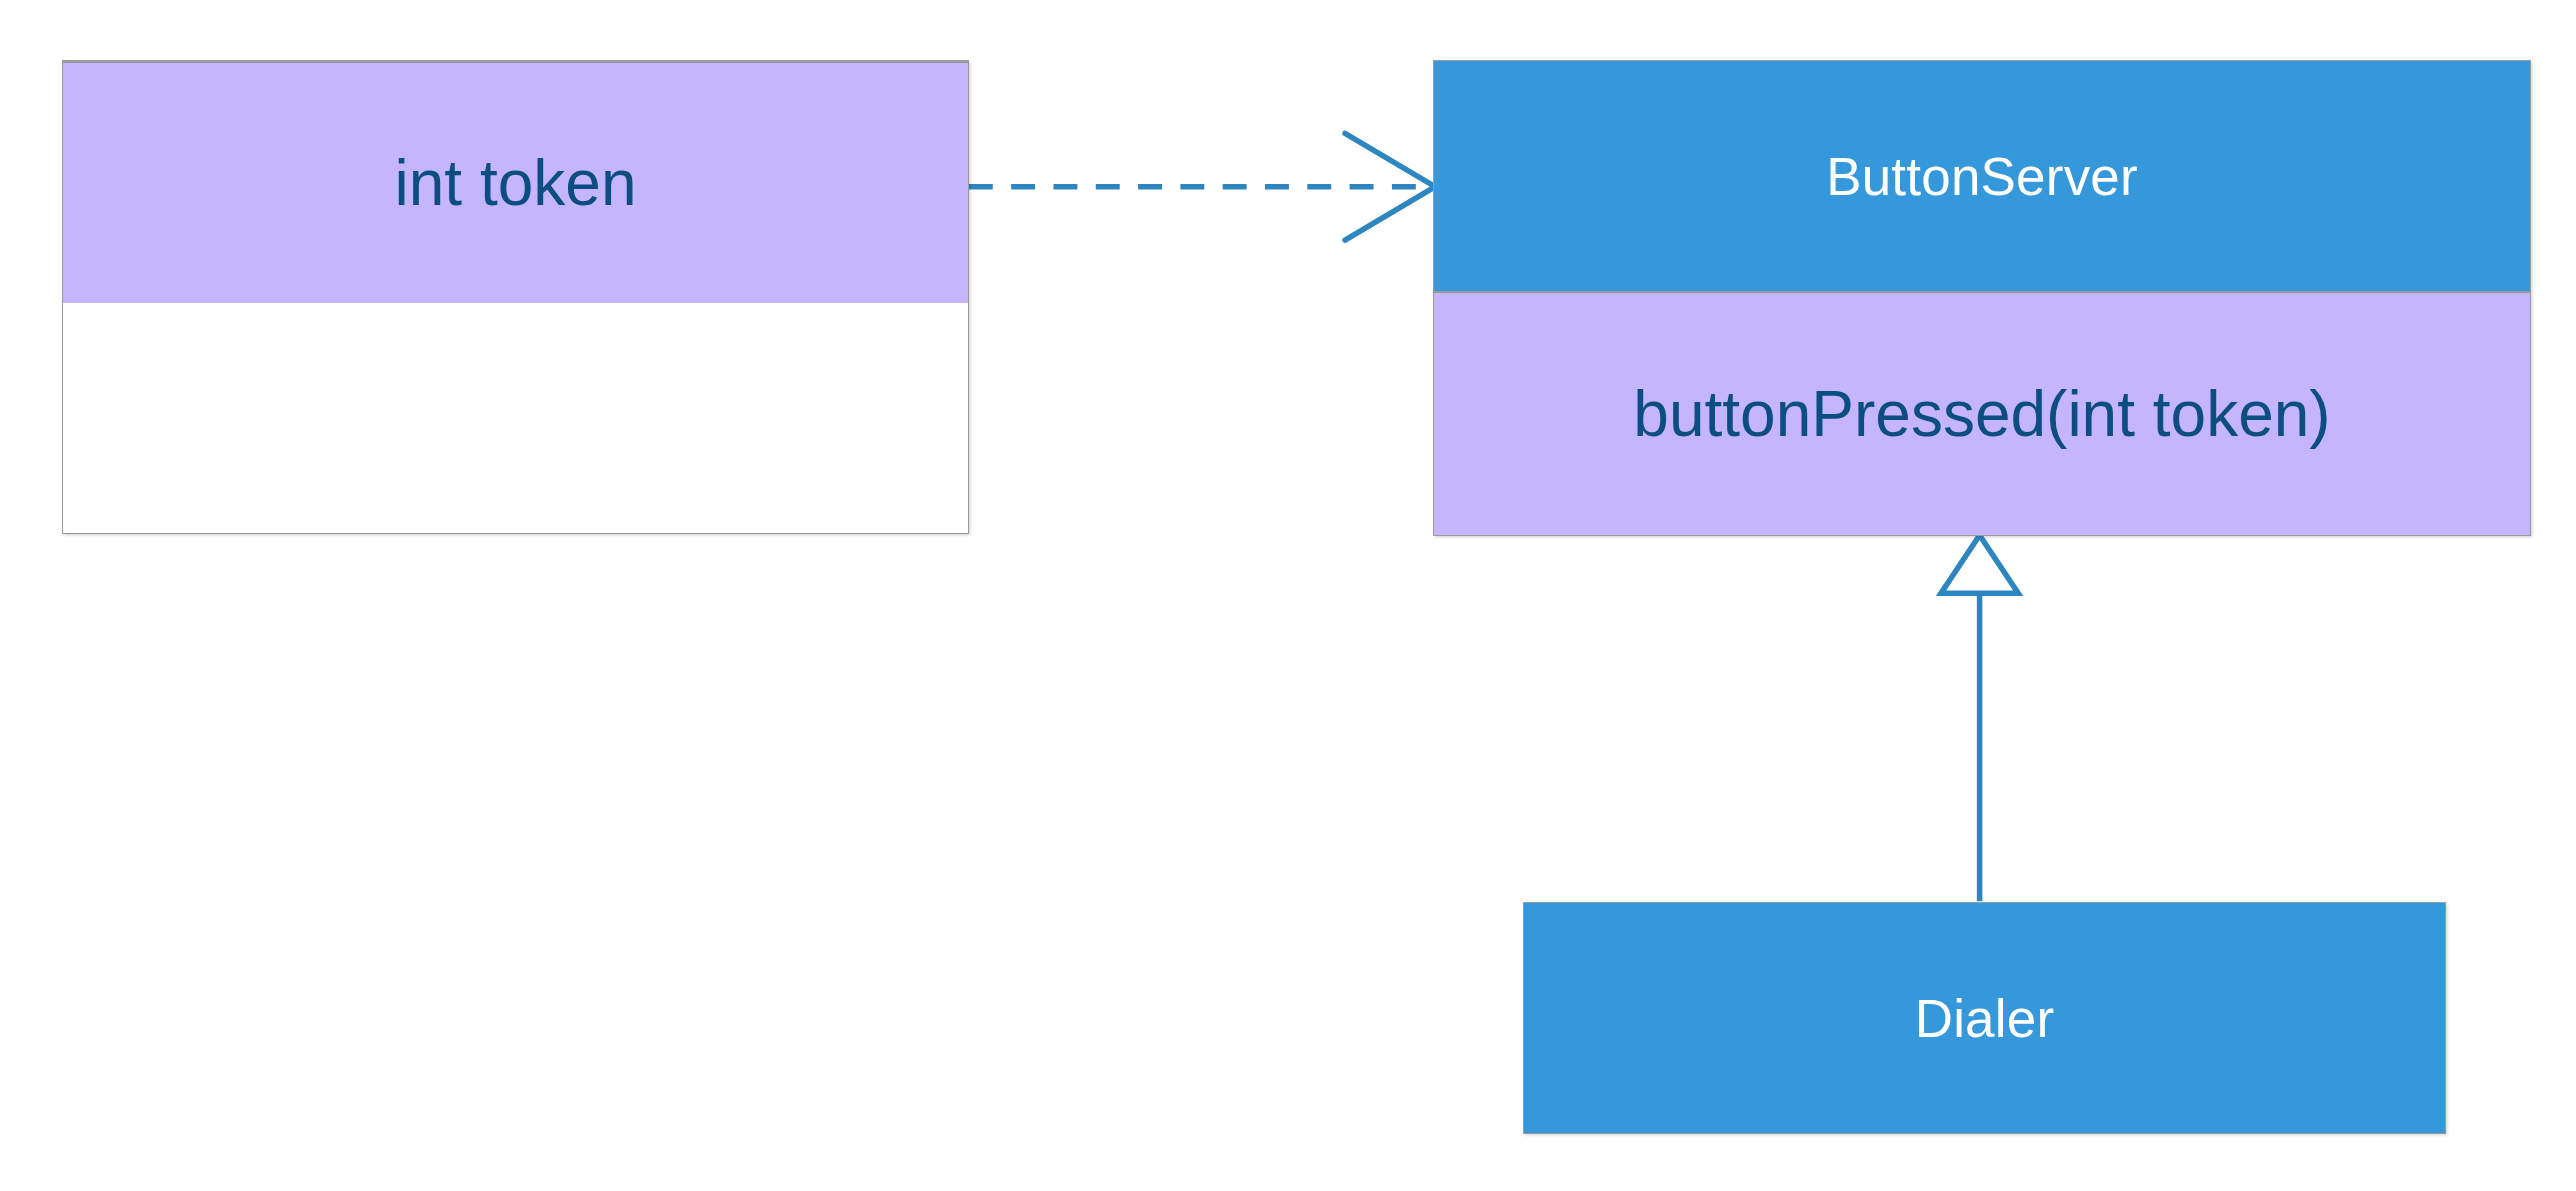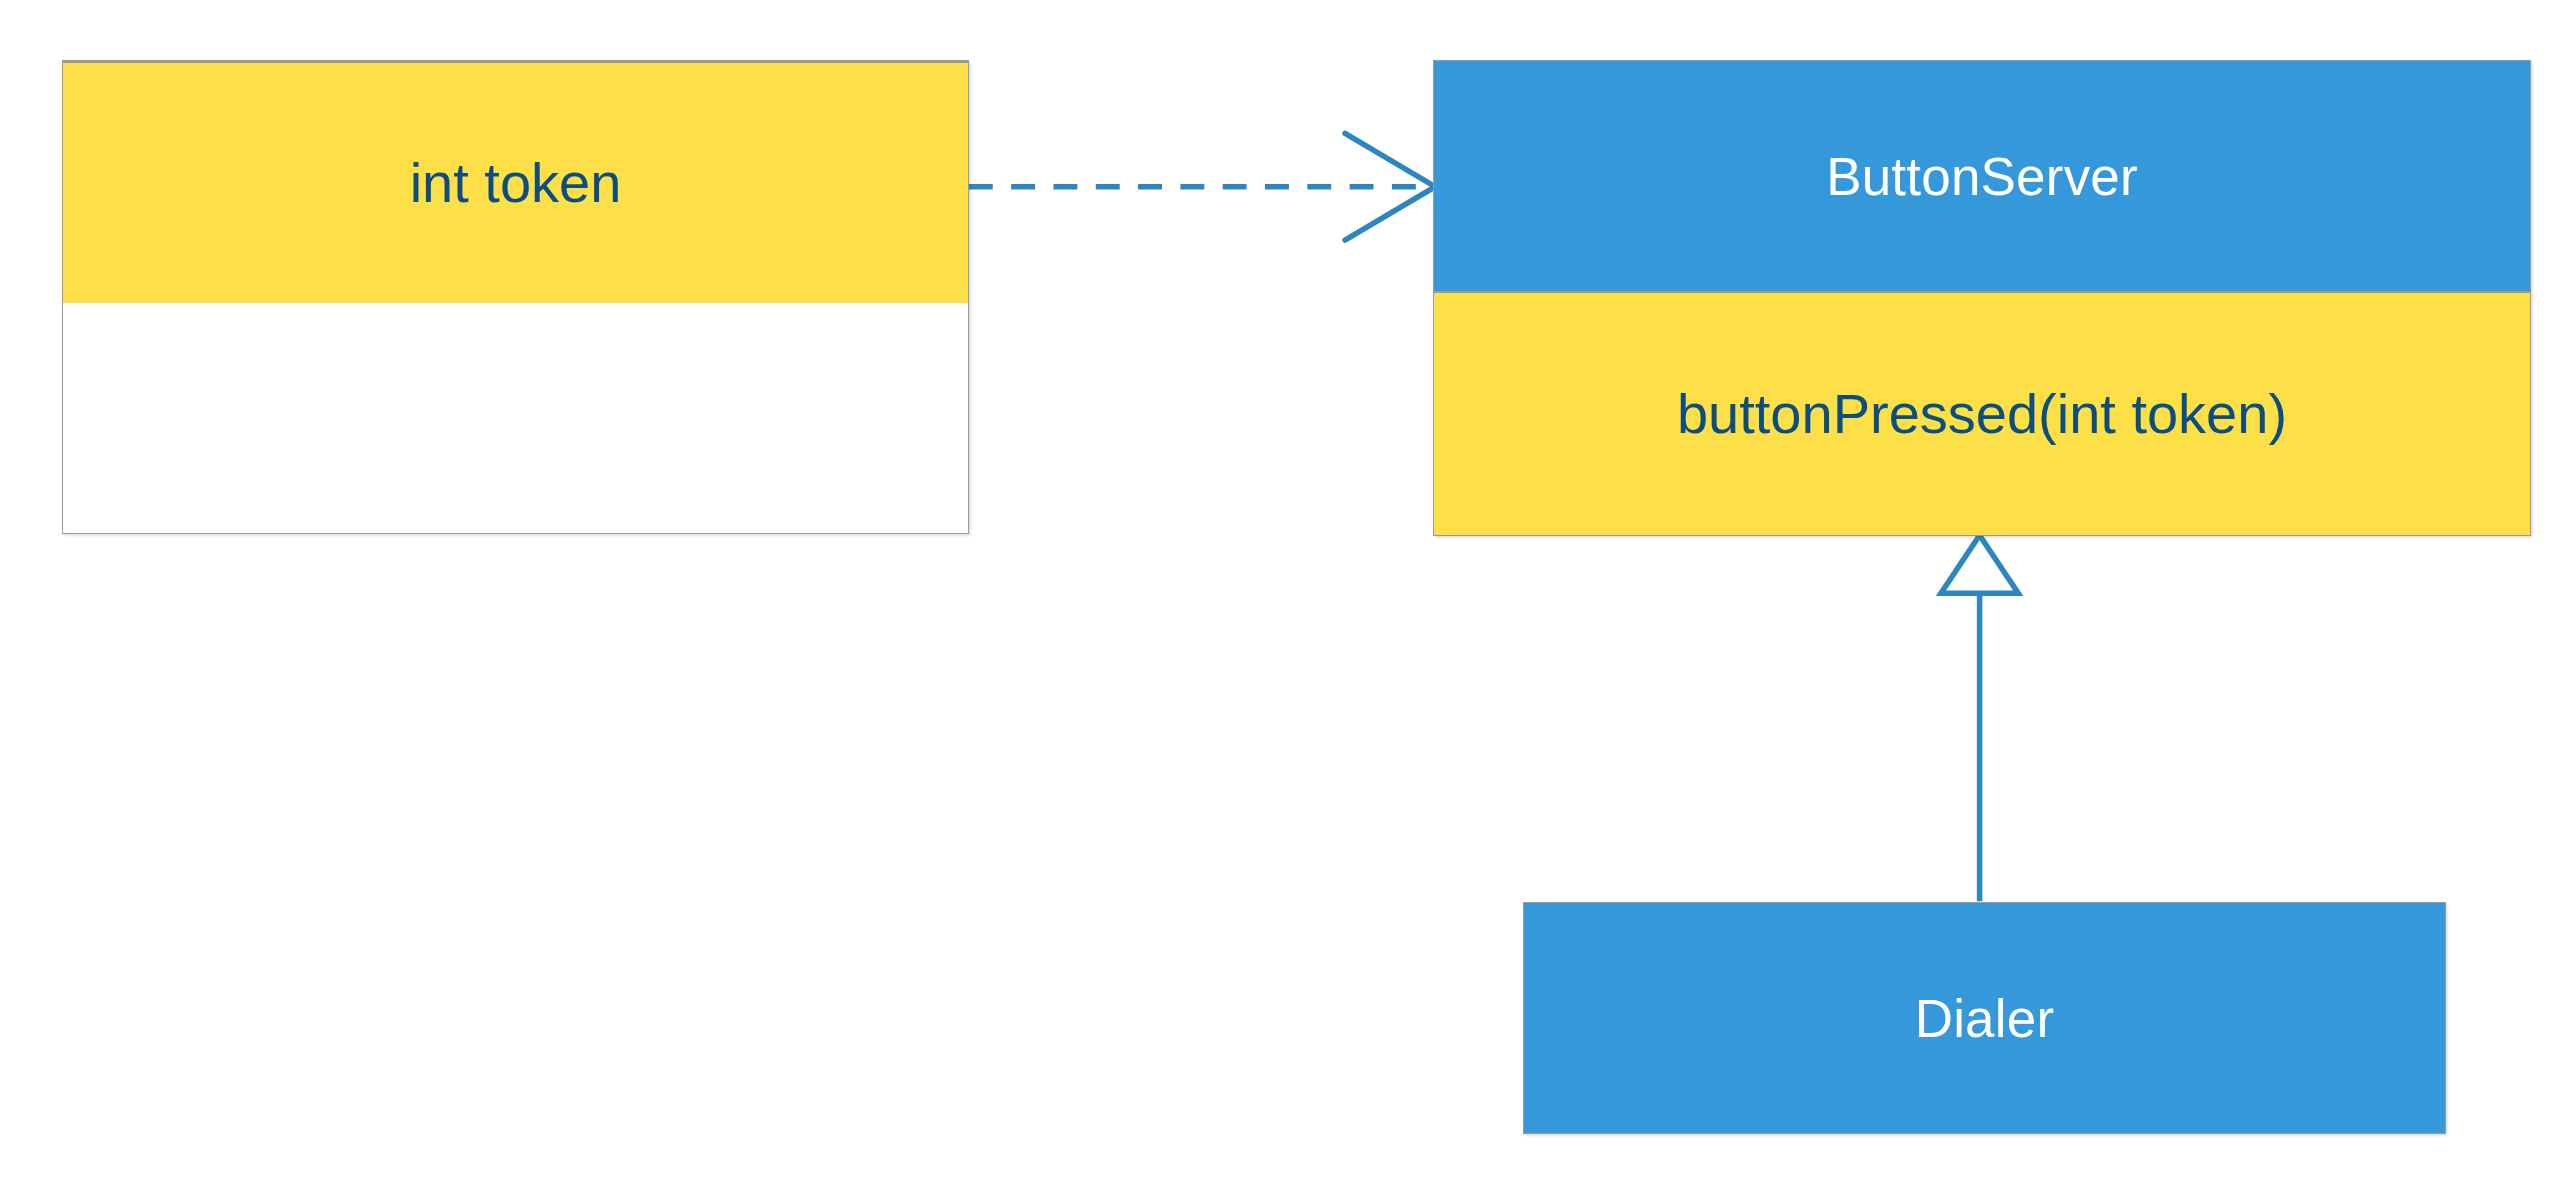--- a/index.html
+++ b/index.html
@@ -35,26 +35,26 @@
     align-items: center;
     justify-content: center;
     font-size: 53px;
     font-weight: 400;
     letter-spacing: 0.2px;
     line-height: 1;
     width: 100%;
   }
   .uml-body {
     box-sizing: border-box;
-    background: #fde047;
+    background: #c4b5fd;
     color: #0d4e82;
     display: flex;
     align-items: center;
     justify-content: center;
-    font-size: 56px;
+    font-size: 64px;
     font-weight: 400;
     line-height: 1;
     width: 100%;
   }
   .uml-divider {
     height: 1.8px;
     background: #9a9a9a;
     width: 100%;
   }
 

